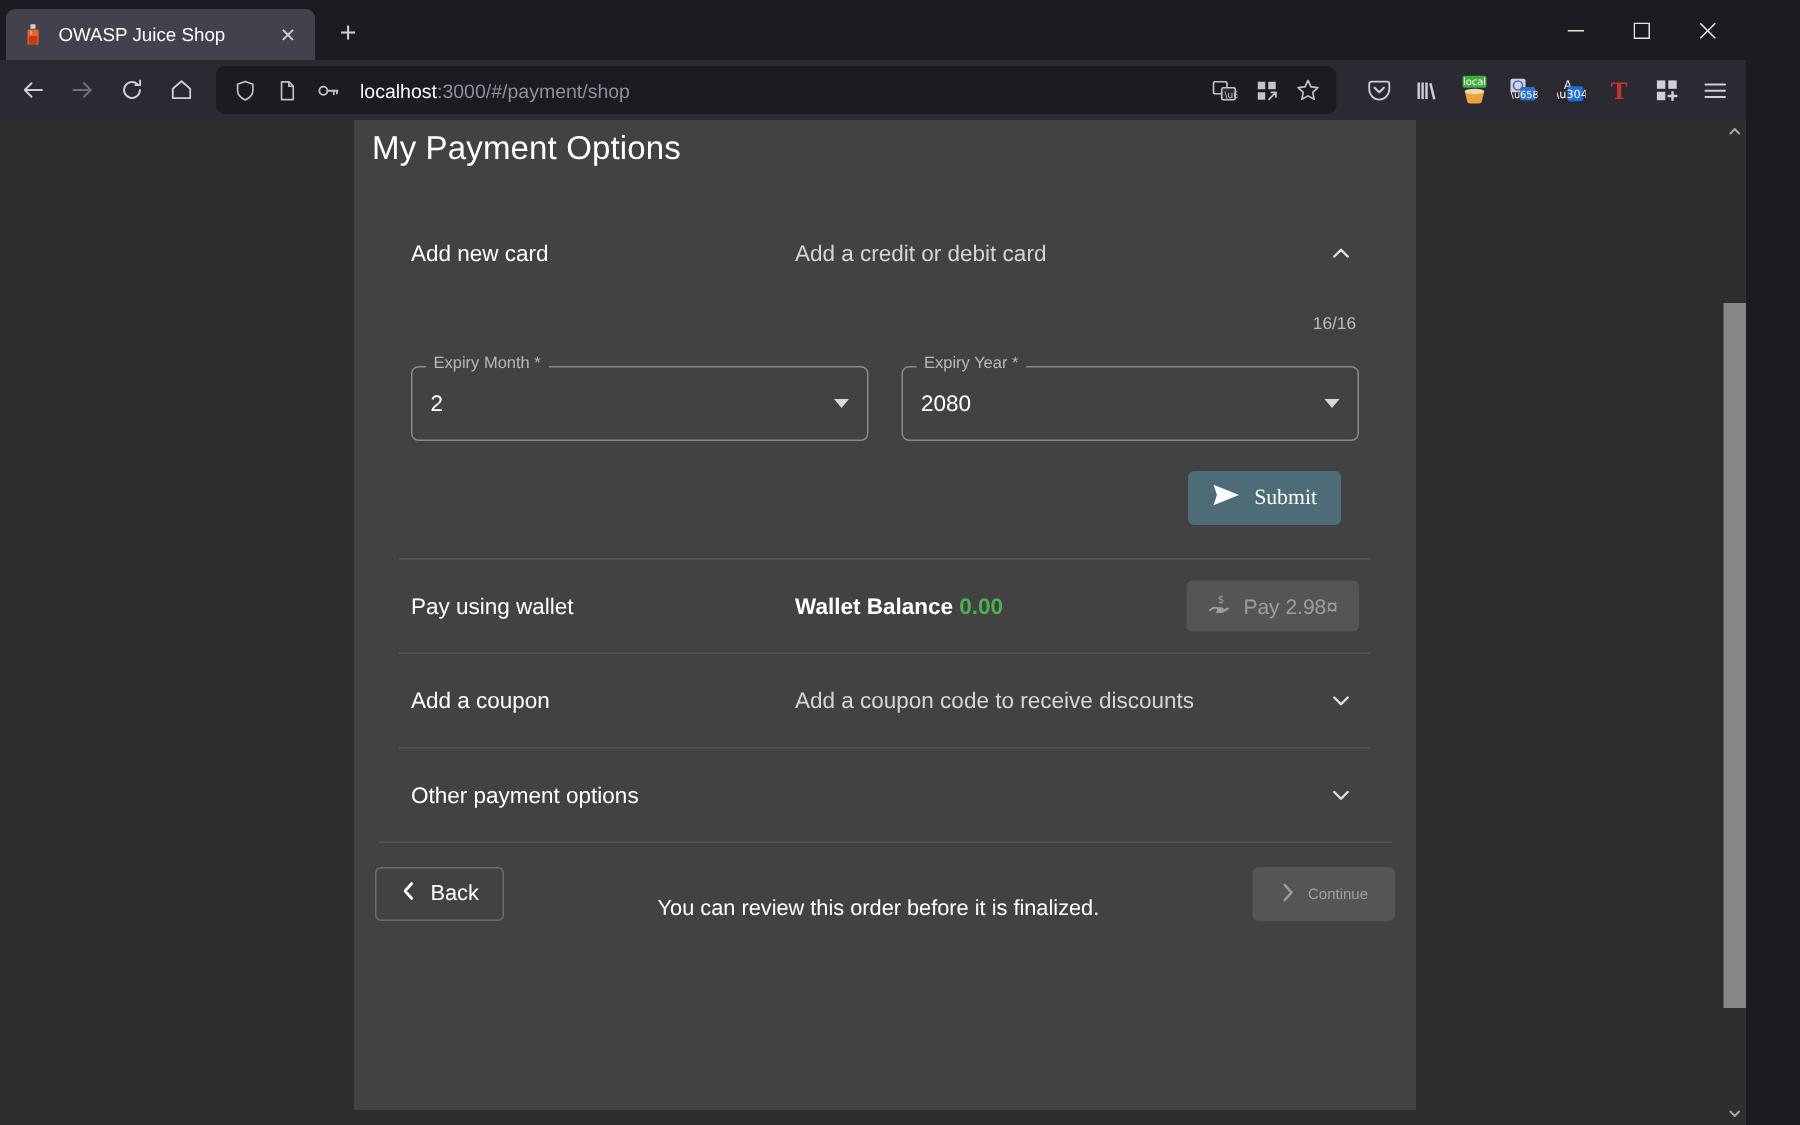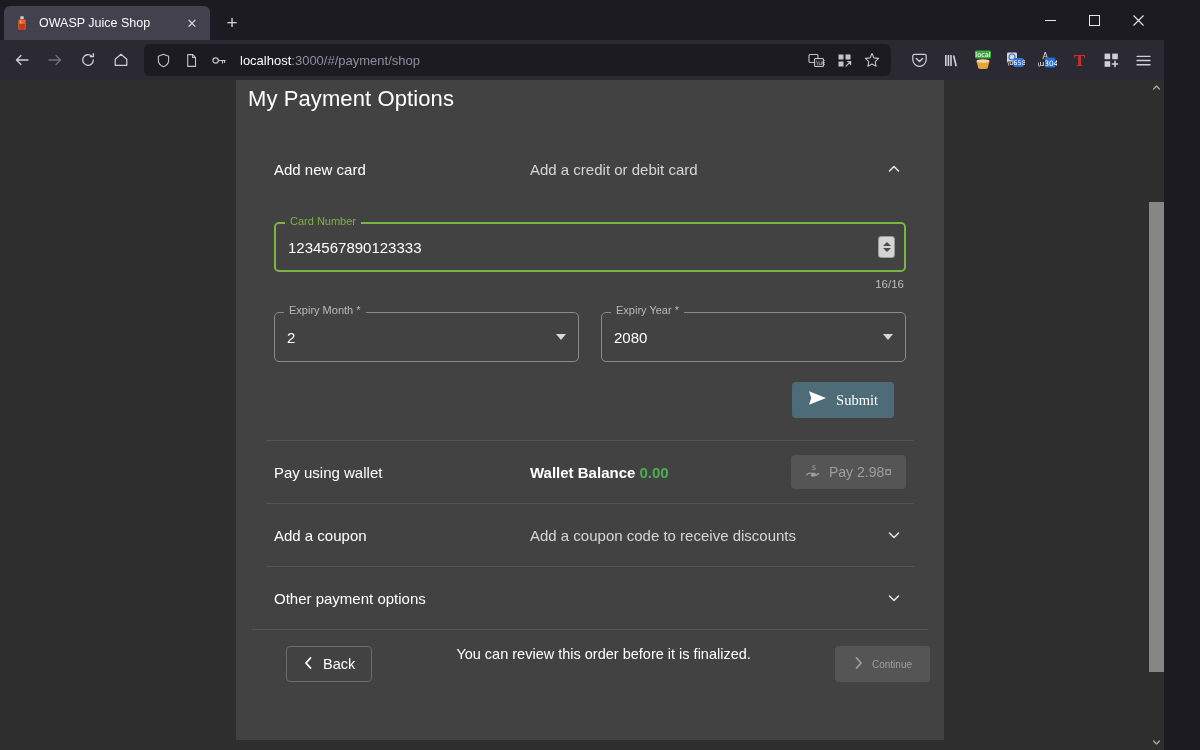--- a/index.html
+++ b/index.html
@@ -171,21 +171,21 @@
   .btn-pay {
     background: #555555; color: #9e9e9e; border: none;
     height: 34px; padding: 0 14px; border-radius: 4px;
     display: flex; align-items: center; gap: 7px;
     font-size: 14px; font-family: inherit;
   }
 
   
   .footer-sep { height: 1px; background: #555555; margin: 0 16px; }
   .footer {
-    display: flex; align-items: flex-start; padding: 16px 14px 0 14px; margin-left: 36px;
+    display: flex; align-items: flex-end; padding: 16px 14px 0 14px;
   }
   .btn-back {
     background: transparent; color: #ffffff;
     border: 1px solid #6d6d6d; border-radius: 4px;
     height: 36px; padding: 0 16px;
     display: flex; align-items: center; gap: 9px;
     font-size: 14.5px; font-family: inherit;
   }
   .footer-note { flex: 1; text-align: center; color: #ffffff; font-size: 14.5px; }
   .btn-continue {
@@ -392,28 +392,20 @@
             <div class="chev">
               <svg class="chev-svg" width="16" height="16" viewBox="0 0 16 16">
                   <path d="M3.5 10 L8 5.5 L12.5 10" fill="none" stroke="#e0e0e0" stroke-width="1.6" stroke-linecap="round" stroke-linejoin="round"></path>
                 </svg>
             </div>
           </div>
 
           <div class="form-area">
 
 
-            <div class="field focused">
-              <span class="legend">Card Number</span>
-              <span class="value">1234567890123333</span>
-              <span class="spinner">
-                <span class="spin-up"></span>
-                  <span class="spin-dn"></span>
-              </span>
-            </div>
             <div class="hint">16/16</div>
 
             <div class="row2">
               <div class="field">
                 <span class="legend">Expiry Month *</span>
                 <span class="value">2</span>
                 <span class="selarrow"></span>
               </div>
               <div class="field">
                 <span class="legend">Expiry Year *</span>

